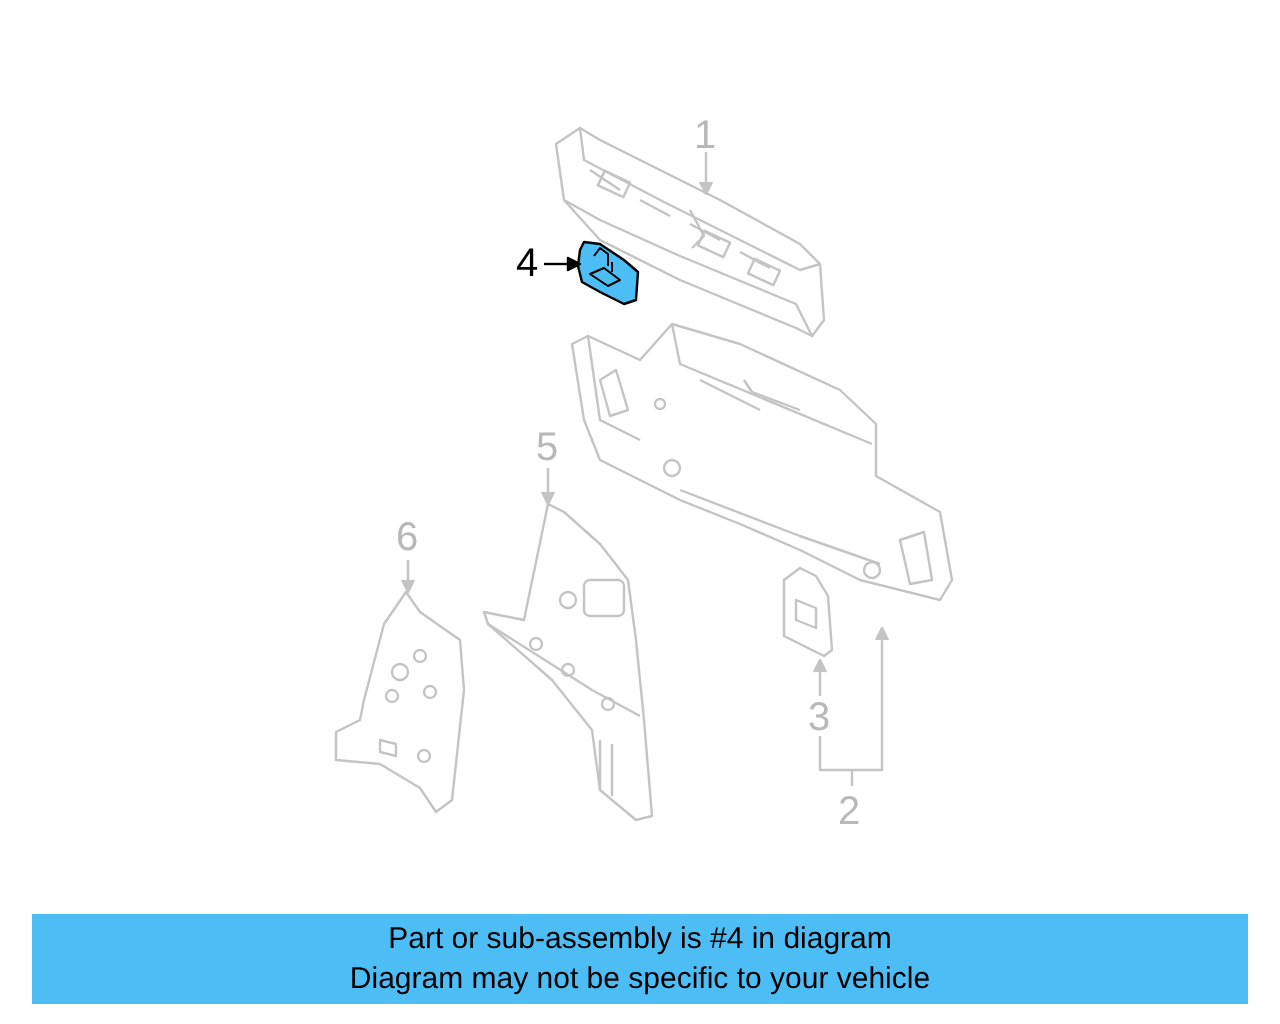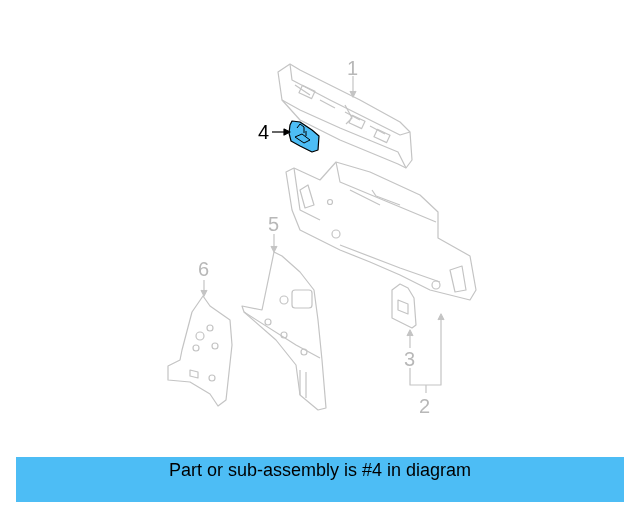--- a/index.html
+++ b/index.html
@@ -1,20 +1,20 @@
 <!DOCTYPE html>
 <html><head>
 <meta charset="utf-8">
 <style>
   html,body{margin:0;padding:0;background:#fff;}
   body{width:640px;height:512px;position:relative;overflow:hidden;font-family:"Liberation Sans",sans-serif;}
   #diagram{position:absolute;left:0;top:0;width:640px;height:450px;}
   .callout{position:absolute;font-size:20px;color:#b8b8b8;font-family:"Liberation Sans",sans-serif;line-height:1;}
   .callout.active{color:#000;}
-  #banner{position:absolute;left:16px;top:457px;width:608px;height:45px;background:#4dbdf5;text-align:center;color:#000;font-size:18px;line-height:20px;padding-top:3px;box-sizing:border-box;}
+  #banner{position:absolute;left:16px;top:457px;width:608px;height:45px;background:#4dbdf5;text-align:center;color:#000;font-size:15px;line-height:20px;padding-top:3px;box-sizing:border-box;}
   #banner div{white-space:nowrap;}
 </style>
 </head>
 <body>
 
 <div id="diagram">
   <svg width="640" height="450" viewBox="0 0 640 450" fill="none" stroke="#c4c4c4" stroke-width="1.2" stroke-linejoin="round">
 
     <g>
       <path d="M278 72 L290 64 L300 70 L330 85 L360 100 L400 122 L410 132 L412 160 L406 168 L398 164 L340 140 L300 120 L282 100 Z"></path>
@@ -90,13 +90,14 @@
   <span class="callout" style="left:347px;top:58px;">1</span>
   <span class="callout" style="left:419px;top:396px;">2</span>
   <span class="callout" style="left:404px;top:349px;">3</span>
   <span class="callout active" style="left:258px;top:122px;">4</span>
   <span class="callout" style="left:268px;top:214px;">5</span>
   <span class="callout" style="left:198px;top:259px;">6</span>
 </div>
 
 <div id="banner">
   <div>Part or sub-assembly is #4 in diagram</div>
+  <div>Diagram may not be specific to your vehicle</div>
 </div>
 
 </body></html>

